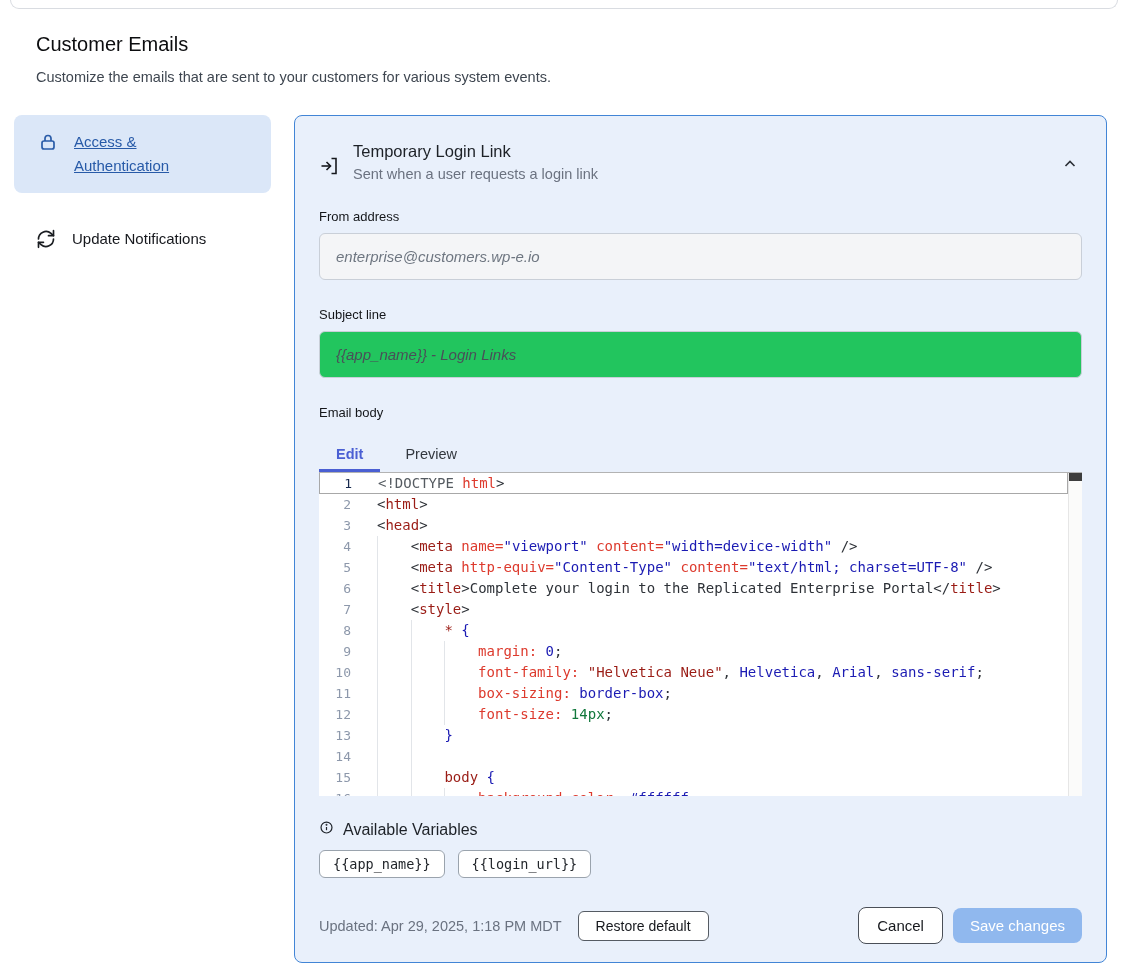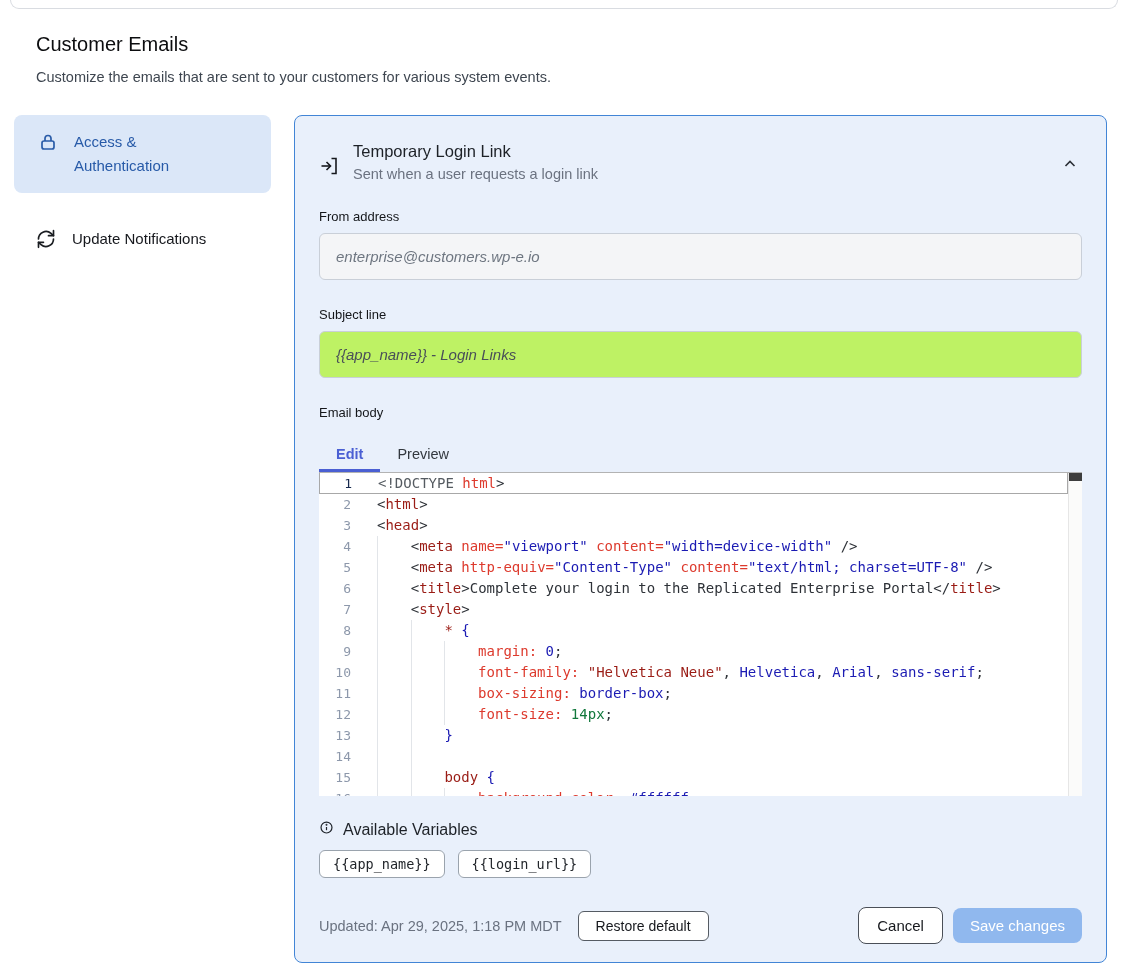--- a/index.html
+++ b/index.html
@@ -12,45 +12,45 @@
   .page-title { margin:24px 0 0 36px; font-size:20px; font-weight:400; color:#0c0d0f; }
   .page-subtitle { margin:13px 0 0 36px; font-size:14.5px; color:#3e4650; }
 
   .content { display:flex; align-items:flex-start; margin:30px 21px 0 14px; gap:23px; }
 
   
   .sidebar { width:257px; flex:none; }
   .side-item { display:flex; align-items:flex-start; gap:16px; padding:15px 16px 15px 24px;
     border-radius:8px; font-size:15px; color:#16181d; cursor:pointer; }
   .side-item .lbl { max-width:150px; line-height:1.6; }
-  .side-item.active { background:#dbe7f8; color:#275aa8; }
+  .side-item.active { background:#dbe7f8; color:#275aa8;text-decoration:underline; }
   .side-item.active .lbl { font-weight:400; }
   .side-item + .side-item { margin-top:26px; padding-top:8px; padding-bottom:8px; padding-left:22px; }
   .side-item .icn { flex:none; margin-top:2px; display:inline-flex; }
 
   
   .panel { flex:1; background:#e9f0fb; border:1.5px solid #4285d6; border-radius:8px;
     padding:26px 24px 18px 24px; }
 
   .panel-header { display:flex; align-items:flex-start; gap:14px; }
   .panel-header .icn { margin-top:14px; display:inline-flex; }
   .panel-title { font-size:16.5px; font-weight:400; color:#1d2127; }
   .panel-sub { margin-top:5px; font-size:14.5px; color:#6b7280; }
   .chevron-btn { margin-left:auto; margin-top:10px; background:none; border:none; cursor:pointer;
     padding:4px; display:inline-flex; }
 
   .field-label { display:block; margin-top:27px; font-size:13px; color:#14161a; }
   .text-input { display:block; margin-top:9px; width:100%; height:47px; padding:0 16px;
     font-size:15px; font-family:"Liberation Sans","DejaVu Sans",sans-serif;
     border:1px solid #c9cfd8; border-radius:6px; outline:none;font-style:italic; }
   .input-disabled { background:#f4f5f7; color:#6e7681; }
-  .input-normal { background:#bef264; color:#494f58; }
-
-  
-  .tabs { display:flex; gap:0; margin-top:17px; }
+  .input-normal { background:#22c55e; color:#494f58; }
+
+  
+  .tabs { display:flex; gap:8px; margin-top:17px; }
   .tab { padding:9px 17px 7px 17px; font-size:14.5px; color:#33383f; border:none; background:none;
     border-bottom:3px solid transparent; cursor:pointer;
     font-family:"Liberation Sans","DejaVu Sans",sans-serif; }
   .tab.active { color:#4a5fd3; font-weight:700; border-bottom-color:#4a5fd3; }
 
   
   .editor { position:relative; height:324px; background:#ffffff; overflow:hidden;
     border-top:1px solid #b3b3b3;
     font-family:"DejaVu Sans Mono","Liberation Mono",monospace; font-size:14px; }
   .code-area { margin-right:14px; }

